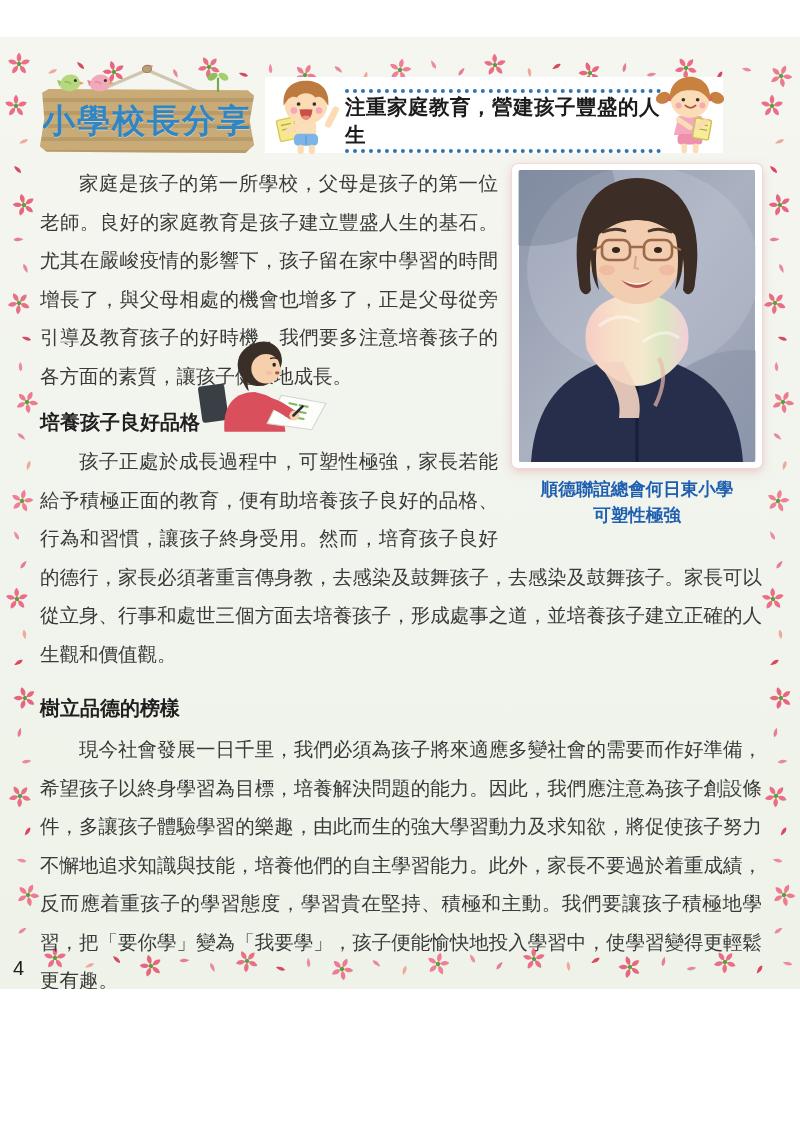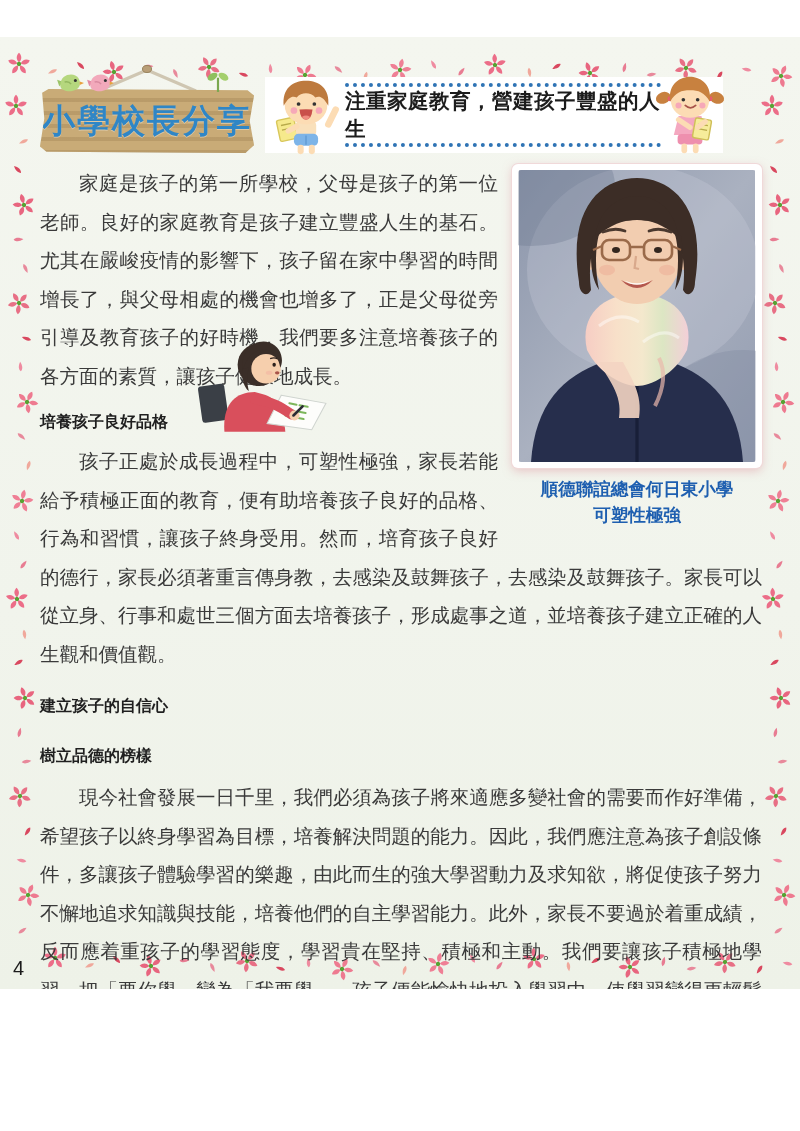--- a/index.html
+++ b/index.html
@@ -32,21 +32,21 @@
   }
   .sign-label { font-size:33px; font-weight:bold; color:#2f86c6; letter-spacing:2px; text-shadow:0 1px 0 rgba(255,255,255,.35); }
   .hang-string { position:absolute; left:92px; top:26px; z-index:2; }
   .bird { position:absolute; z-index:4; }
   .bird-green { left:56px; top:34px; }
   .bird-pink  { left:86px; top:34px; }
   .sprout { position:absolute; left:206px; top:32px; z-index:4; }
 
   .banner-bg { position:absolute; left:265px; top:40px; width:458px; height:76px; background:#fff; z-index:2; }
   .headline-box {
-    position:absolute; left:345px; top:46px; width:316px; height:64px; z-index:3;
+    position:absolute; left:345px; top:52px; width:316px; height:64px; z-index:3;
     background:#fff; border-top:4px dotted #2f74b5; border-bottom:4px dotted #2f74b5;
     display:flex; align-items:center; justify-content:center;
   }
   .headline-text { font-size:20.5px; font-weight:bold; color:#1c1c1c; letter-spacing:.5px; }
   .boy  { position:absolute; left:267px; top:41px; z-index:4; }
   .girl { position:absolute; left:653px; top:37px; z-index:4; }
 
   
   .content {
     position:absolute; left:40px; top:127px; width:722px; z-index:2;
@@ -54,21 +54,21 @@
     color:#3a3a3a;
   }
   .content p { text-indent:2em; }
   .photo-block { float:right; width:250px; margin:0 0 6px 14px;font-family:Liberation Serif, serif; }
   .photo-frame {
     background:#fff; padding:6px; border-radius:6px;
     box-shadow: 0 0 0 1px #f0d9d9, 0 3px 10px rgba(222,150,160,.5);
   }
   .photo-frame svg { display:block; border-radius:3px; }
   .caption { margin-top:8px; text-align:center; color:#1e5fb0; font-weight:bold; font-size:17.5px; line-height:26px; }
-  h2.sec { font-size:16px; line-height:30px; color:#1f1f1f; font-weight:bold; text-indent:0; }
+  h2.sec { font-size:20px; line-height:30px; color:#1f1f1f; font-weight:bold; text-indent:0; }
   .h-0 { margin-top:12px; margin-bottom:5px; }
   .h-1 { margin-top:18px; margin-bottom:7px; }
   .h-2 { margin-top:20px; margin-bottom:7px; }
   .writing-girl { position:absolute; left:156px; top:170px; z-index:3; }
   .page-number { position:absolute; left:13px; bottom:9px; font-size:20px; color:#1b1b1b; z-index:3; }
 </style>
 </head>
 <body>
 
 <svg width="0" height="0" style="position:absolute">
@@ -568,21 +568,20 @@
       <path d="M46 34 C45 44 47 52 52 56 C50 48 50 40 52 33 Z" fill="#3a2e28"></path>
       <ellipse cx="77" cy="30" rx="1.7" ry="2" fill="#2c211c"></ellipse>
       <path d="M73 24 Q77 22.5 80 24" fill="none" stroke="#2c211c" stroke-width="1.2"></path>
       <ellipse cx="80" cy="38" rx="2.2" ry="1.6" fill="#a8544a"></ellipse>
       <ellipse cx="72" cy="38" rx="3.2" ry="2" fill="#f3b3a0" opacity=".55"></ellipse>
     </svg>
 
     <h2 class="sec h-0">培養孩子良好品格</h2>
     <p>孩子正處於成長過程中，可塑性極強，家長若能給予積極正面的教育，便有助培養孩子良好的品格、行為和習慣，讓孩子終身受用。然而，培育孩子良好的德行，家長必須著重言傳身教，去感染及鼓舞孩子，去感染及鼓舞孩子。家長可以從立身、行事和處世三個方面去培養孩子，形成處事之道，並培養孩子建立正確的人生觀和價值觀。</p>
 
-    <h2 class="sec h-1">建立孩子的自信心</h2>
 
     <h2 class="sec h-2">樹立品德的榜樣</h2>
     <p>現今社會發展一日千里，我們必須為孩子將來適應多變社會的需要而作好準備，希望孩子以終身學習為目標，培養解決問題的能力。因此，我們應注意為孩子創設條件，多讓孩子體驗學習的樂趣，由此而生的強大學習動力及求知欲，將促使孩子努力不懈地追求知識與技能，培養他們的自主學習能力。此外，家長不要過於着重成績，反而應着重孩子的學習態度，學習貴在堅持、積極和主動。我們要讓孩子積極地學習，把「要你學」變為「我要學」，孩子便能愉快地投入學習中，使學習變得更輕鬆更有趣。</p>
 
   </div>
 
   <div class="page-number">4</div>
 </div>
 
 </body></html>

